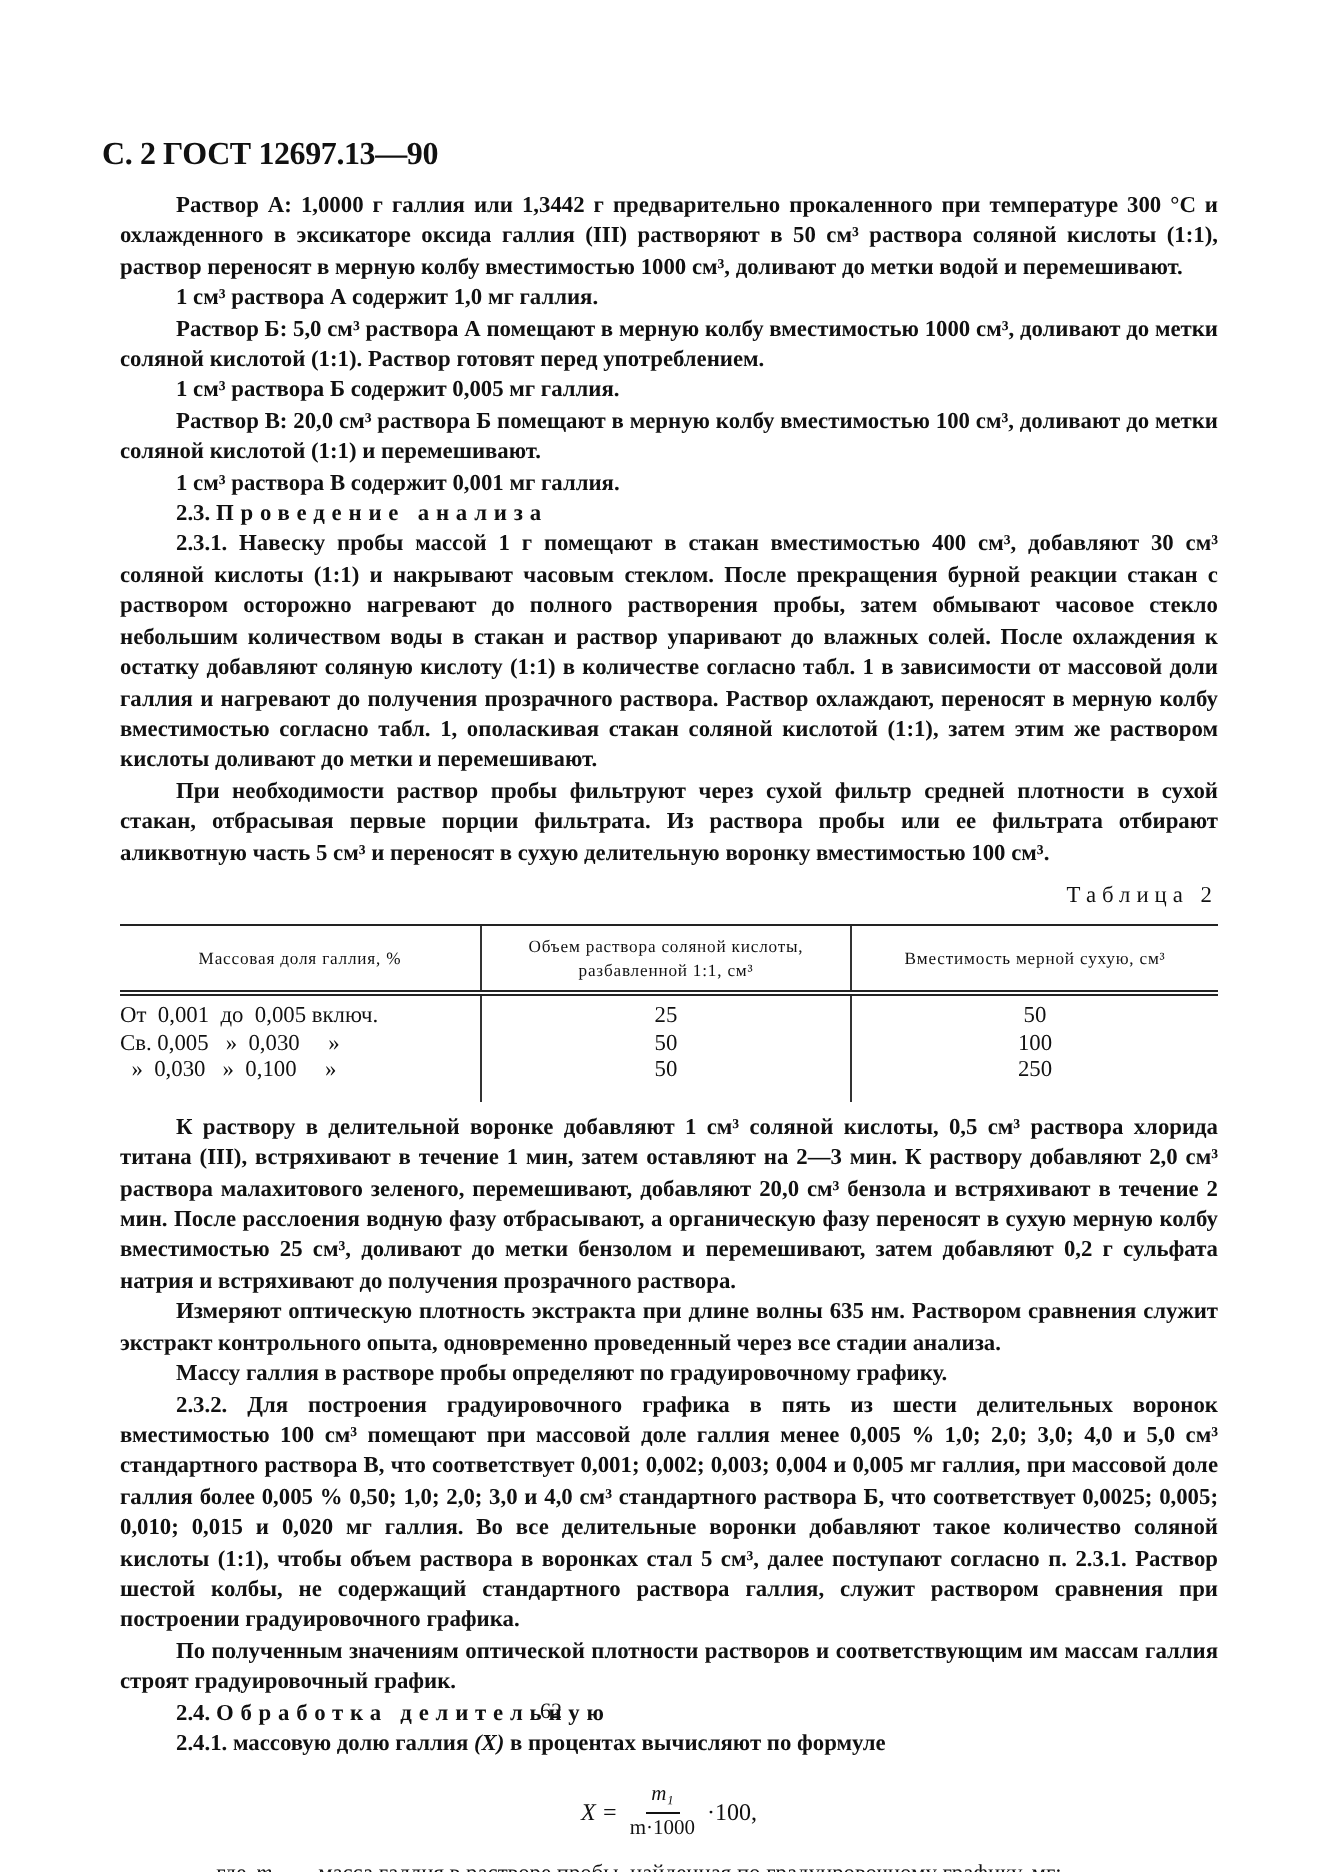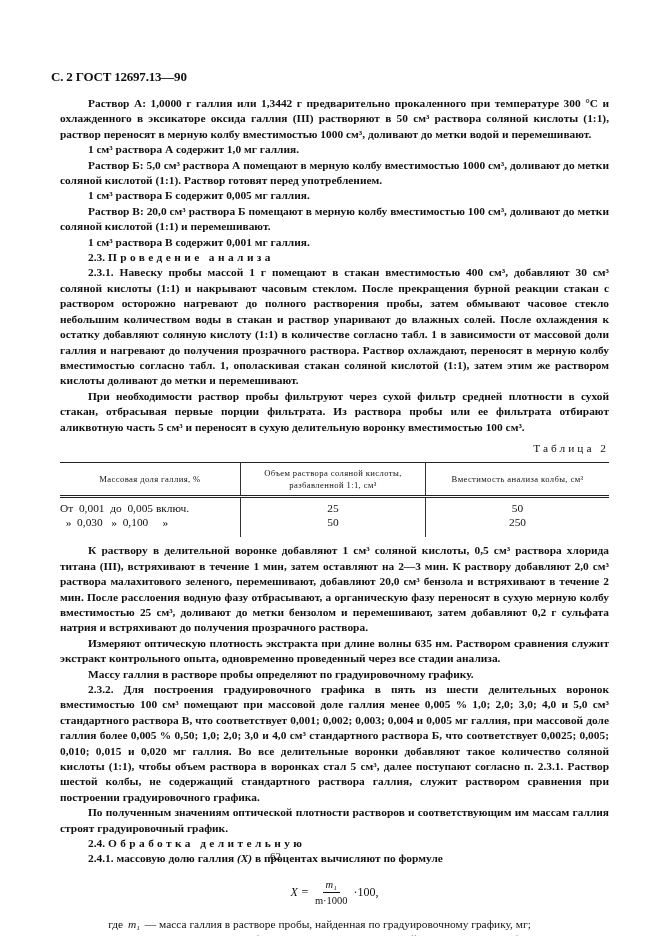--- a/index.html
+++ b/index.html
@@ -1,18 +1,18 @@
 <!DOCTYPE html>
 <html><head>
 <meta charset="utf-8">
 <style>
   html, body { margin:0; padding:0; background:#ffffff; }
   body { width:661px; height:936px; position:relative; overflow:hidden;
          font-family:"Liberation Serif", "DejaVu Serif", serif; color:#111; }
-  .header { position:absolute; left:51px; top:69px; font-weight:bold; font-size:13px; letter-spacing:-0.2px; }
+  .header { position:absolute; left:51px; top:69px; font-weight:bold; font-size:16px; letter-spacing:-0.2px; }
   .body { position:absolute; left:60px; top:96px; width:549px; font-size:11.4px; line-height:15.4px; }
   .p { margin:0; text-align:justify; text-indent:28px;font-weight:bold; }
   .table-title { text-align:right; letter-spacing:3px; margin-top:6px; margin-bottom:6px; }
   table { width:549px; border-collapse:collapse; margin-left:0; font-size:11.4px; }
   th { font-weight:normal; font-size:8.6px; letter-spacing:0.4px; border-top:1.5px solid #222; border-bottom:3px double #222; padding:3px 4px; text-align:center; height:26px; line-height:12px; }
   th + th, td + td { border-left:1px solid #333; }
   td { padding:0 4px; line-height:13.5px; text-align:center; }
   td.first { text-align:left; padding-left:0; white-space:pre; }
   tr.first-row td { padding-top:4px;margin-left:45px; }
   tr.last-row td { padding-bottom:8px; }
@@ -44,28 +44,33 @@
   </p>
   <p class="p">2.3.1. Навеску пробы массой 1 г помещают в стакан вместимостью 400 см³, добавляют 30 см³ соляной кислоты (1:1) и накрывают часовым стеклом. После прекращения бурной реакции стакан с раствором осторожно нагревают до полного растворения пробы, затем обмывают часовое стекло небольшим количеством воды в стакан и раствор упаривают до влажных солей. После охлаждения к остатку добавляют соляную кислоту (1:1) в количестве согласно табл. 1 в зависимости от массовой доли галлия и нагревают до получения прозрачного раствора. Раствор охлаждают, переносят в мерную колбу вместимостью согласно табл. 1, ополаскивая стакан соляной кислотой (1:1), затем этим же раствором кислоты доливают до метки и перемешивают.</p>
   <p class="p">При необходимости раствор пробы фильтруют через сухой фильтр средней плотности в сухой стакан, отбрасывая первые порции фильтрата. Из раствора пробы или ее фильтрата отбирают аликвотную часть 5 см³ и переносят в сухую делительную воронку вместимостью 100 см³.</p>
 
   <div class="table-title">Таблица 2</div>
   <table>
     <thead>
       <tr>
         <th style="width:172px">Массовая доля галлия, %</th>
         <th style="width:176px">Объем раствора соляной кислоты, разбавленной 1:1, см³</th>
-        <th>Вместимость анализа колбы, см³</th>
+        <th>Вместимость мерной сухую, см³</th>
       </tr>
     </thead>
     <tbody>
       <tr class="first-row">
         <td class="first">От  0,001  до  0,005 включ.</td>
         <td>25</td>
         <td>50</td>
+      </tr>
+      <tr>
+        <td class="first">Св. 0,005   »  0,030     »</td>
+        <td>50</td>
+        <td>100</td>
       </tr>
       <tr class="last-row">
         <td class="first">  »  0,030   »  0,100     »</td>
         <td>50</td>
         <td>250</td>
       </tr>
     </tbody>
   </table>
 
   <p class="p" style="margin-top:6px">К раствору в делительной воронке добавляют 1 см³ соляной кислоты, 0,5 см³ раствора хлорида титана (III), встряхивают в течение 1 мин, затем оставляют на 2—3 мин. К раствору добавляют 2,0 см³ раствора малахитового зеленого, перемешивают, добавляют 20,0 см³ бензола и встряхивают в течение 2 мин. После расслоения водную фазу отбрасывают, а органическую фазу переносят в сухую мерную колбу вместимостью 25 см³, доливают до метки бензолом и перемешивают, затем добавляют 0,2 г сульфата натрия и встряхивают до получения прозрачного раствора.</p>

